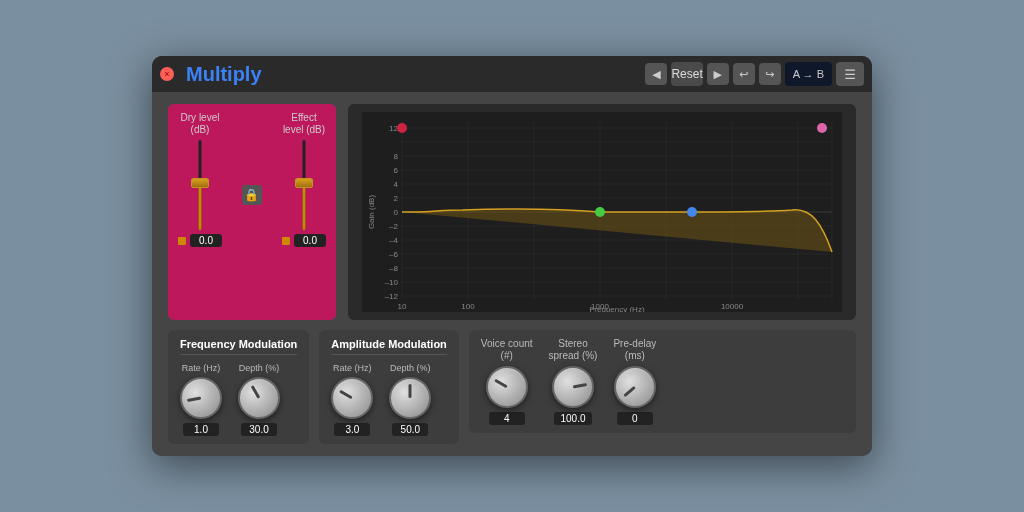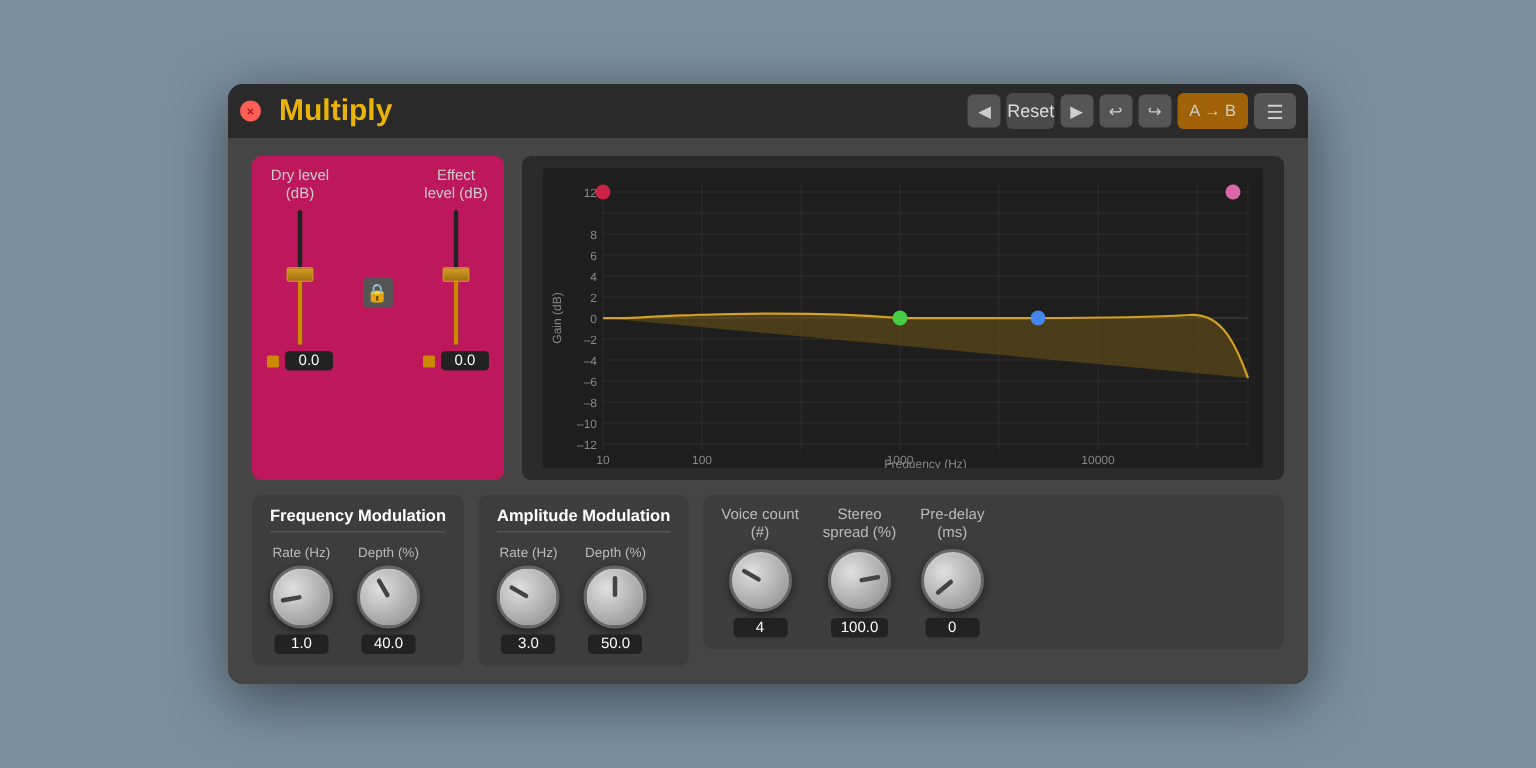--- a/index.html
+++ b/index.html
@@ -79,21 +79,21 @@
       letter-spacing: 1px;
     }
     .logo-digital {
       font-size: 7px;
       color: #aaaaaa;
       letter-spacing: 2px;
     }
     .plugin-name {
       font-size: 20px;
       font-weight: 700;
-      color: #eab308;
+      color: #3b82f6;
       margin-left: 4px;
     }
     .spacer { flex: 1; }
     .nav-controls {
       display: flex; align-items: center; gap: 4px;
     }
     .nav-btn {
       background: #555; border: none; color: #ccc;
       width: 22px; height: 22px;
       border-radius: 4px; cursor: pointer;
@@ -103,21 +103,21 @@
     .preset-bar {
       background: #4a4a4a;
       flex: 1;
       max-width: 200px;
       height: 24px;
       border-radius: 4px;
       display: flex; align-items: center; justify-content: center;
       color: #ddd; font-size: 12px;
     }
     .ab-btn {
-      background: #a16207; border: none; color: #ccc;
+      background: #0f172a; border: none; color: #ccc;
       height: 24px; padding: 0 8px;
       border-radius: 4px; cursor: pointer;
       font-size: 11px; display: flex; align-items: center; gap: 3px;
     }
     .menu-btn {
       background: #555; border: none; color: #ccc;
       width: 28px; height: 24px;
       border-radius: 4px; cursor: pointer;
       display: flex; align-items: center; justify-content: center;
       font-size: 13px;
@@ -475,21 +475,21 @@
             <div class="knob">
               <div class="knob-indicator" style="--angle: -100deg;"></div>
             </div>
             <span class="knob-value">1.0</span>
           </div>
           <div class="knob-col">
             <span class="knob-label">Depth (%)</span>
             <div class="knob">
               <div class="knob-indicator" style="--angle: -30deg;"></div>
             </div>
-            <span class="knob-value">40.0</span>
+            <span class="knob-value">30.0</span>
           </div>
         </div>
       </div>
 
       <div class="module-box">
         <div class="module-title">Amplitude Modulation</div>
         <div class="knobs-row">
           <div class="knob-col">
             <span class="knob-label">Rate (Hz)</span>
             <div class="knob">

